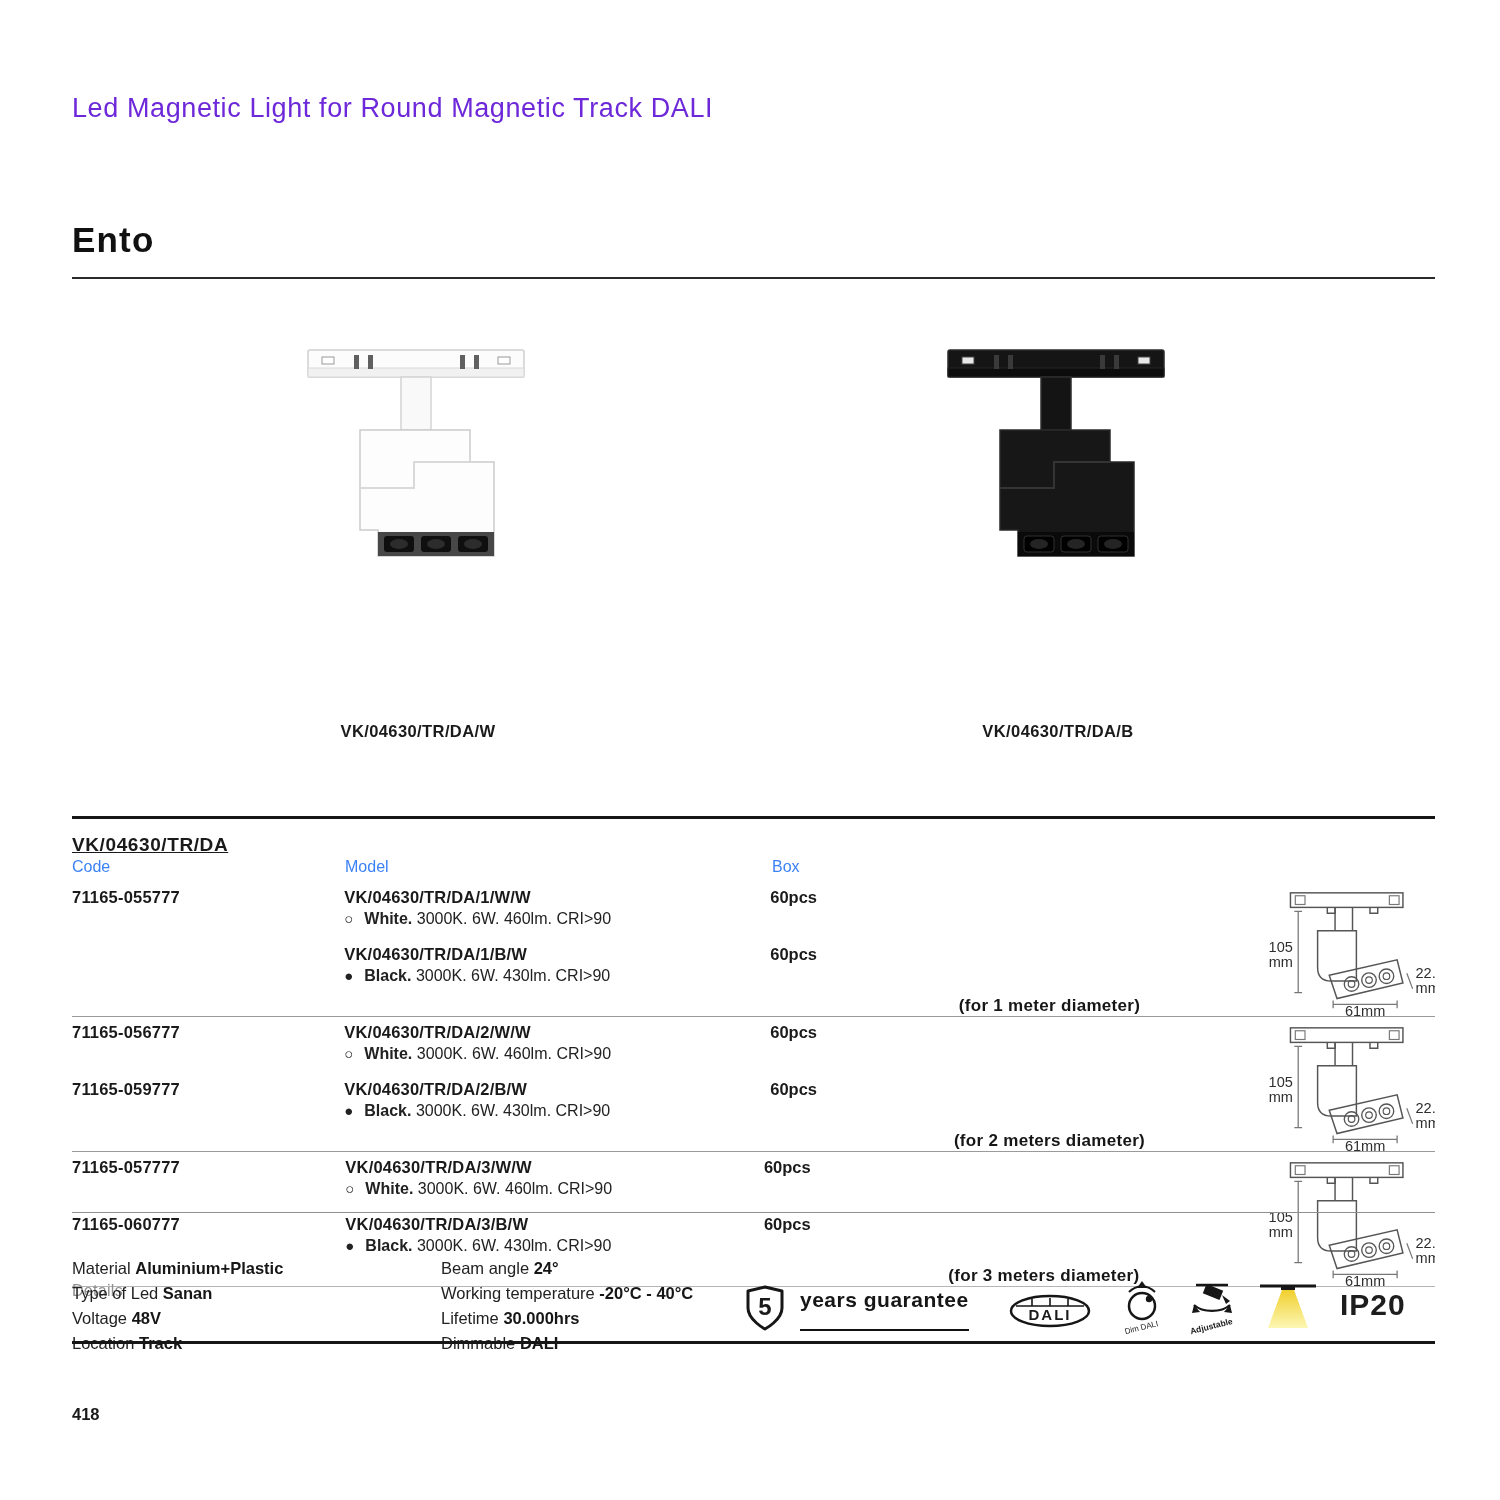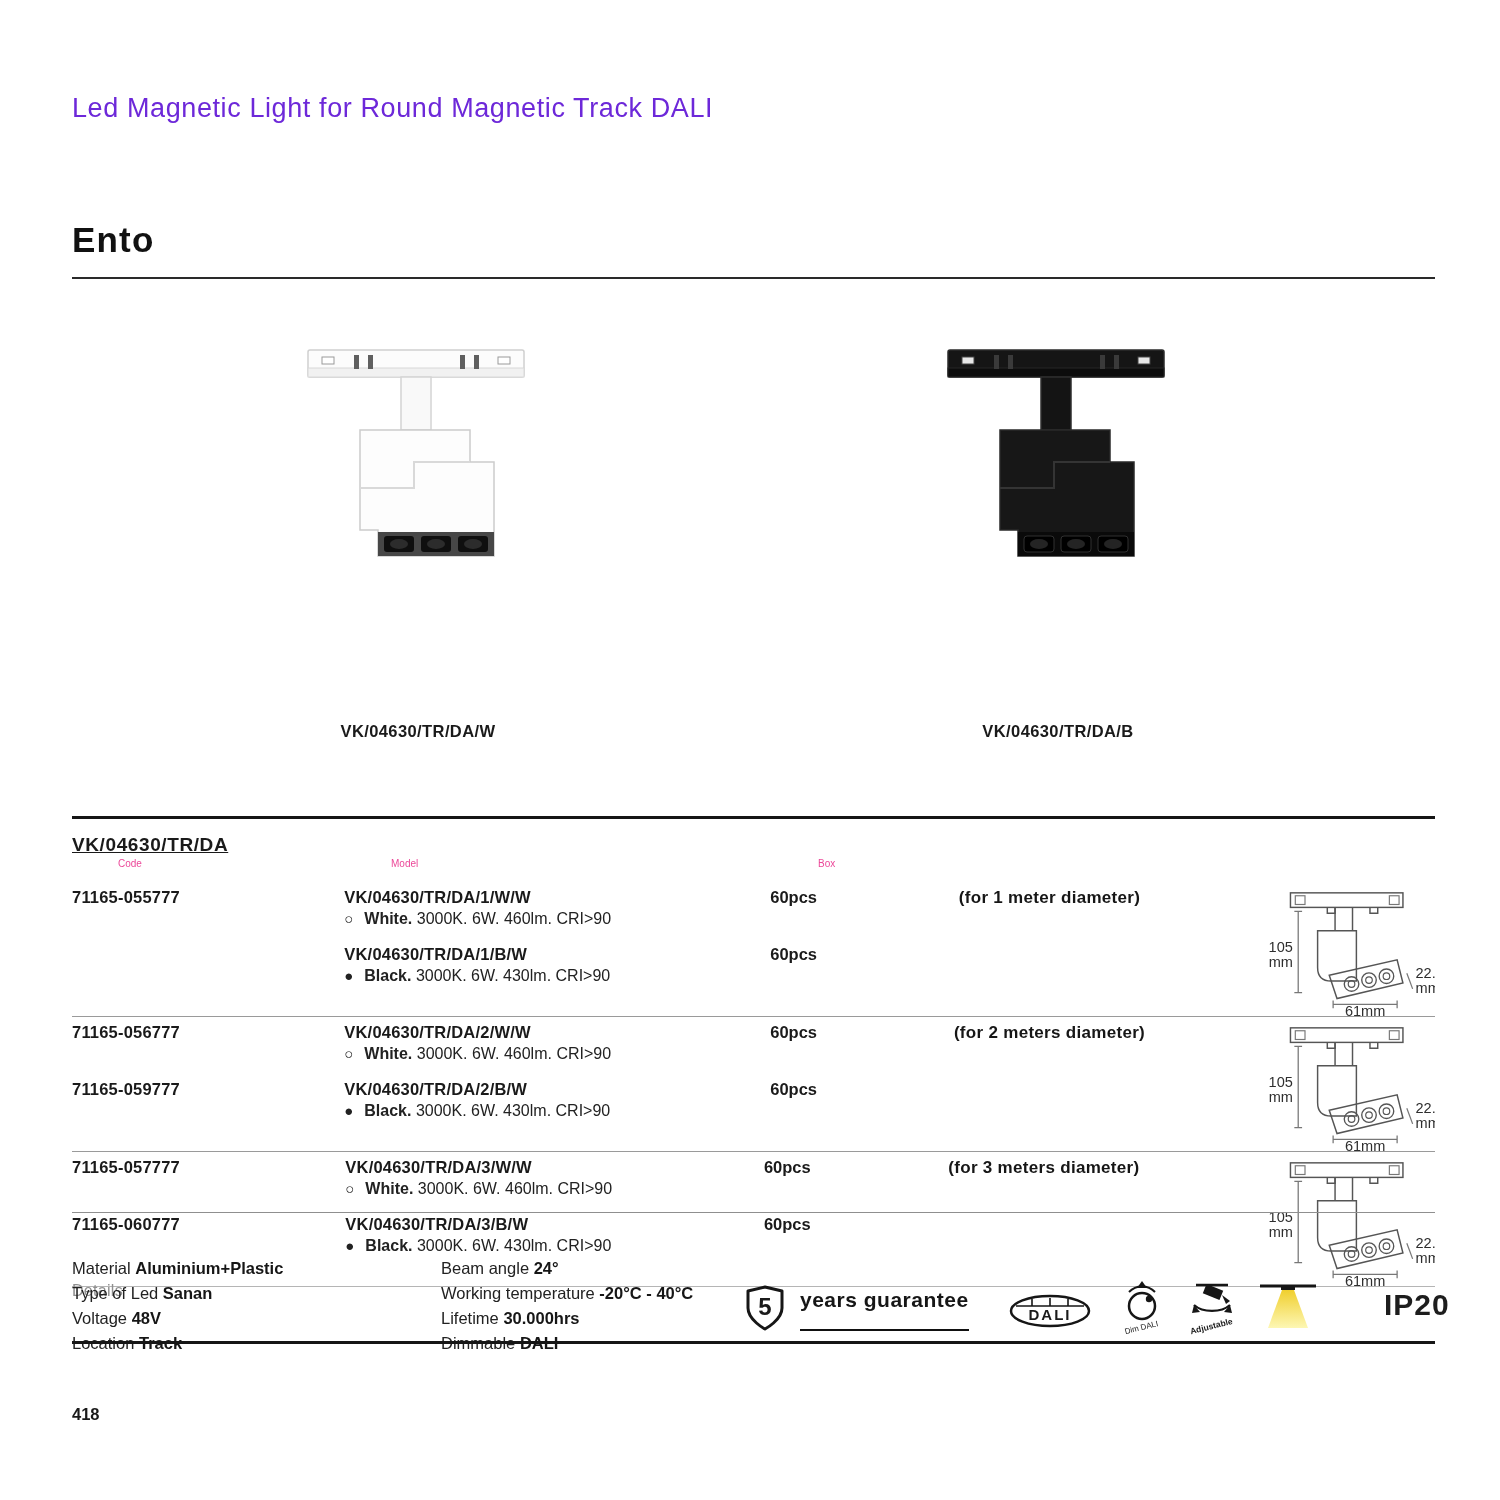--- a/index.html
+++ b/index.html
@@ -16,27 +16,27 @@
   .product-figure.white { left:298px; }
   .product-figure.black { left:938px; }
   .product-label { position:absolute; top:722px; width:240px; text-align:center; font-size:16.5px; font-weight:bold; letter-spacing:.4px; }
   .product-label.white { left:298px; }
   .product-label.black { left:938px; }
 
   .rule-dark-top { position:absolute; left:72px; width:1363px; top:816px; border-top:3px solid #161616; }
   .section-code { position:absolute; left:72px; top:834px; font-size:19px; font-weight:bold; letter-spacing:.6px; text-decoration:underline; }
 
   .table { position:absolute; left:72px; top:858px; width:1363px; }
-  .col-headers { display:flex; font-size:10px; color:#ec4899; height:24px;margin-left:46px; }
+  .col-headers { display:flex; font-size:16px; color:#3b82f6; height:24px; }
   .hc-code { width:273px; } .hc-model { width:427px; } .hc-box { width:90px; }
 
   .group { display:flex; border-bottom:1px solid #9a9a9a; padding:6px 0 0; }
   .group.last { border-bottom:1px solid #b5b5b5;gap:16px; }
   .gcol-code { width:273px; } .gcol-model { width:427px; } .gcol-box { width:90px; }
-  .gcol-note { width:380px; display:flex; align-items:flex-start; justify-content:center; }
+  .gcol-note { width:380px; display:flex; align-items:flex-end; justify-content:center; }
   .gcol-diagram { flex:1; display:flex; align-items:center; justify-content:flex-end; }
   .slot { height:57px; }
   .code-text { font-size:16.5px; font-weight:bold; letter-spacing:.2px; }
   .model-text { font-size:16.5px; font-weight:bold; letter-spacing:.2px; }
   .variant-line { font-size:16px; margin-top:3px; color:#222; }
   .variant-line .marker { display:inline-block; width:20px; font-size:15px; }
   .variant-line .finish { font-weight:bold; }
   .box-text { font-size:16.5px; font-weight:bold; }
   .note-text { font-size:17px; font-weight:bold; letter-spacing:.3px; color:#161616; }
 
@@ -50,21 +50,21 @@
   .spec-line { line-height:25px; color:#222; }
   .spec-line b { font-weight:bold; color:#161616; }
 
   .badge { position:absolute; }
   .guarantee-badge { left:742px; top:1284px; display:flex; align-items:center; }
   .guarantee-text { margin-left:12px; font-size:21px; font-weight:600; letter-spacing:.5px; border-bottom:2.5px solid #111; padding-bottom:17px; color:#161616; }
   .dali-badge { left:1008px; top:1293px; }
   .dimdali-badge { left:1115px; top:1279px; }
   .adjustable-badge { left:1182px; top:1279px; }
   .beam-badge { left:1258px; top:1280px; }
-  .ip-rating { left:1340px; top:1288px; font-size:30px; font-weight:bold; letter-spacing:1px; color:#1d1d1d;margin-left:44px; }
+  .ip-rating { left:1340px; top:1288px; font-size:30px; font-weight:bold; letter-spacing:1px; color:#1d1d1d; }
   .icon-label-text { font-family:"Liberation Sans","DejaVu Sans",sans-serif; fill:#1a1a1a; }
 
   .rule-dark-bottom { position:absolute; left:72px; width:1363px; top:1341px; border-top:3px solid #161616; }
   .page-number { position:absolute; left:72px; top:1405px; font-size:16.5px; font-weight:bold; }
 </style>
 </head>
 <body>
 
 <div class="page">
 

